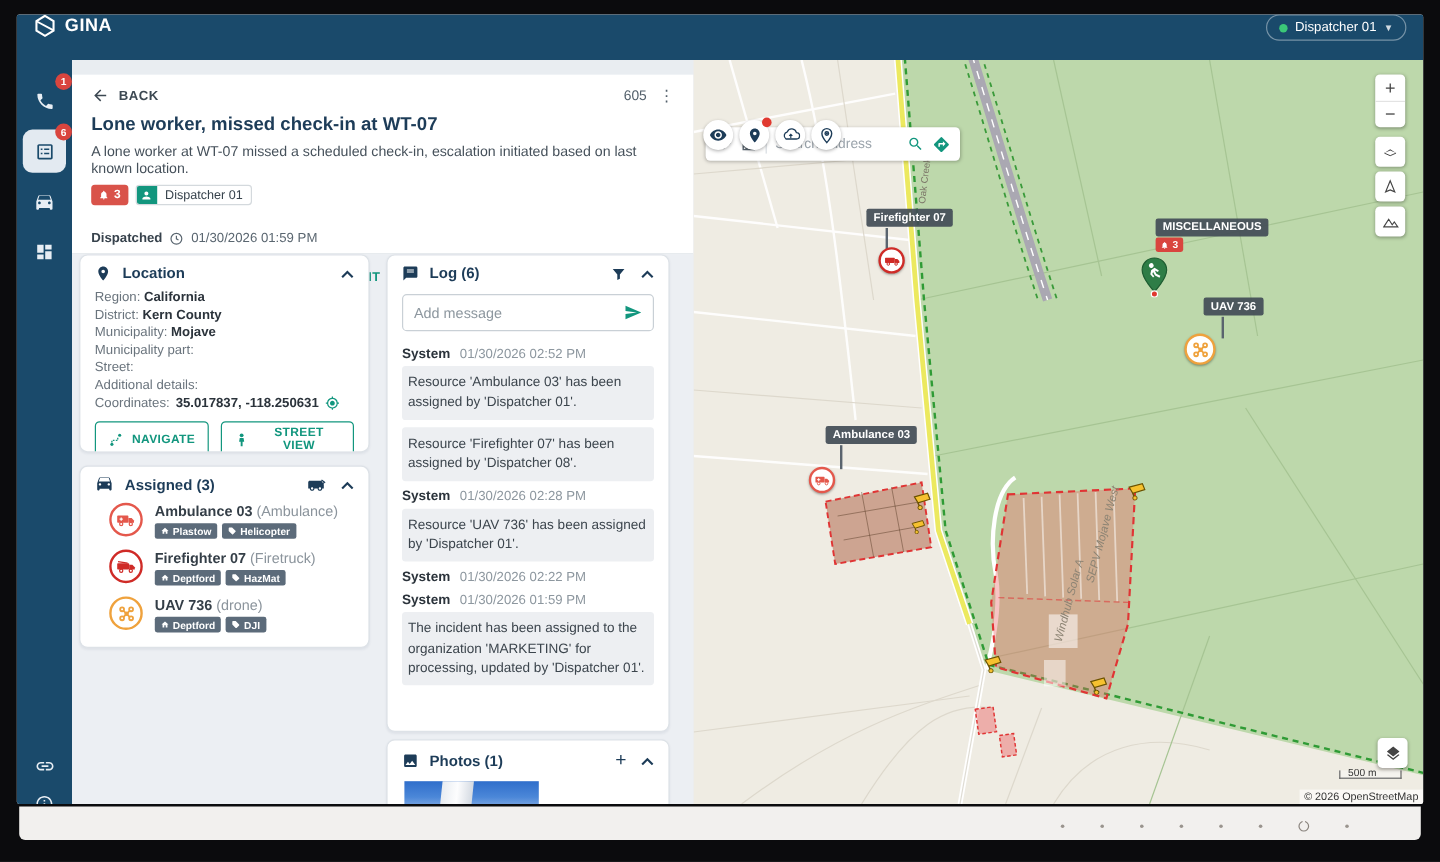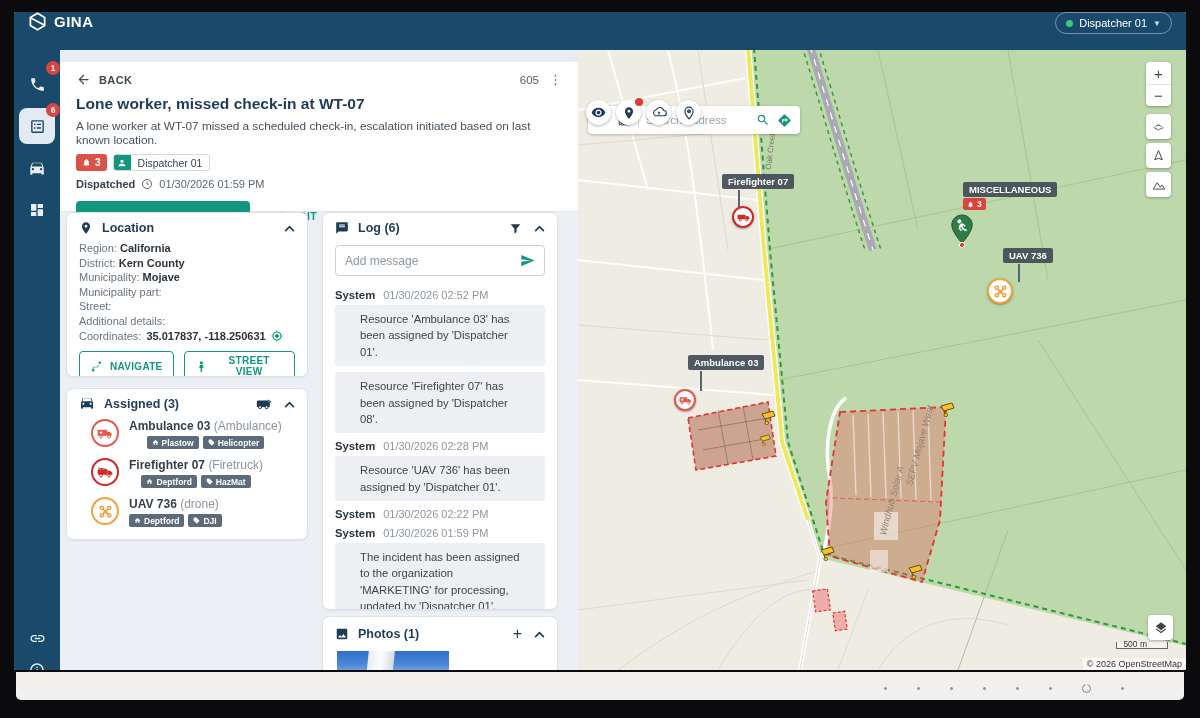--- a/index.html
+++ b/index.html
@@ -33,21 +33,21 @@
   .backbtn { display:flex; align-items:center; gap:8px; font-size:11px; font-weight:bold; letter-spacing:.4px; cursor:pointer; color:#3c4852; }
   .inum { margin-left:auto; font-size:11.5px; color:#53606b; display:flex; align-items:center; gap:10px; }
   .kebab { font-size:13px; color:#53606b; cursor:pointer; letter-spacing:0; line-height:5px; }
   .ititle { font-size:15.5px; font-weight:bold; color:#1d3c58; margin-top:8px; }
   .idesc { font-size:11.8px; color:#45505a; margin-top:6px; }
   .chiprow { display:flex; align-items:center; gap:6px; margin-top:7px; }
   .alarmchip { background:#d9534a; color:#fff; border-radius:3px; height:17px; display:flex; align-items:center; gap:4px; padding:0 6px; font-size:10px; font-weight:bold; }
   .ownerchip { display:flex; align-items:center; height:17px; border:1px solid #d4d9dd; border-radius:3px; overflow:hidden; background:#fff; }
   .ownerchip .oc-ic { width:17px; height:17px; background:#12967e; color:#fff; display:flex; align-items:center; justify-content:center; }
   .ownerchip .oc-tx { padding:0 7px; font-size:10.5px; color:#37424c; }
-  .disprow { display:flex; align-items:center; gap:6px; margin-top:7px; font-size:11px; color:#5a6670; }
+  .disprow { display:flex; align-items:center; gap:6px; margin-top:22px; font-size:11px; color:#5a6670; }
   .disprow b { color:#37424c; }
   .btnrow { display:flex; align-items:center; gap:22px; margin-top:11px; }
   .btn-primary { background:#12967e; color:#fff; border:none; border-radius:4px; height:30px; padding:0 14px; font-size:10.5px; font-weight:bold; letter-spacing:.4px; display:flex; align-items:center; gap:8px; cursor:pointer; font-family:inherit; }
   .btn-text { background:none; border:none; color:#12967e; font-size:10.5px; font-weight:bold; letter-spacing:.4px; display:flex; align-items:center; gap:7px; cursor:pointer; font-family:inherit; }
 
   .card { position:absolute; background:#fff; border:1px solid #dde2e7; border-radius:7px; box-shadow:0 1px 2px rgba(20,40,60,.06); overflow:hidden; }
   .card-h { display:flex; align-items:center; gap:9px; padding:8px 12px 4px 12px; color:#1d3c58; font-size:12.5px; font-weight:bold; }
   .card-h .sp { margin-left:auto; display:flex; align-items:center; gap:12px; }
   .icbtn { color:#1d3c58; cursor:pointer; display:flex; align-items:center; }
 
@@ -55,30 +55,30 @@
   .locrow { font-size:11px; color:#6a747d; line-height:14.6px; white-space:nowrap; }
   .locrow b { color:#2b333b; }
   .coordwrap { display:flex; align-items:center; gap:5px; }
   .locbtns { display:flex; gap:10px; padding:8px 12px; }
   .btn-outline { border:1.5px solid #12967e; color:#12967e; background:#fff; border-radius:4px; height:30px; padding:0 10px; font-size:10px; font-weight:bold; letter-spacing:.3px; display:flex; align-items:center; gap:7px; cursor:pointer; font-family:inherit; }
 
   .asitem { display:flex; align-items:flex-start; gap:10px; padding:4px 12px 5px 24px; }
   .ascircle { width:28px; height:28px; border-radius:50%; background:#fff; display:flex; align-items:center; justify-content:center; flex-shrink:0; }
   .asname { font-size:12px; font-weight:bold; color:#343e47; }
   .asname span.type { font-weight:normal; color:#8b949c; }
-  .tagrow { display:flex; gap:4px; margin-top:3px;justify-content:center; }
+  .tagrow { display:flex; gap:4px; margin-top:3px; }
   .tag { background:#5c6b7a; color:#fff; border-radius:2px; height:13px; font-size:8.5px; display:flex; align-items:center; gap:3px; padding:0 5px; font-weight:bold; }
 
   .msginput { margin:6px 12px 4px 12px; height:31px; border:1px solid #c9d0d6; border-radius:4px; display:flex; align-items:center; padding:0 9px; gap:8px; background:#fff; }
   .msginput input { border:none; outline:none; flex:1; font-size:12px; color:#333; font-family:inherit; background:transparent; }
   .msginput input::placeholder { color:#8d979f; }
   .loggroups { padding:2px 12px; }
   .lg-h { font-size:11px; color:#8d979f; margin:7px 0 4px 0; }
   .lg-h b { color:#2b333b; font-size:11.3px; margin-right:8px; }
-  .bubble { background:#edeff2; border-radius:3px; padding:6px 25px; font-size:11.3px; color:#3c454d; line-height:1.45; margin-bottom:6px; }
+  .bubble { background:#edeff2; border-radius:3px; padding:6px 5px; font-size:11.3px; color:#3c454d; line-height:1.45; margin-bottom:6px; }
 
   .photothumb { position:absolute; left:14px; top:34px; width:112px; height:60px; background:linear-gradient(180deg,#2f6ecb 0%,#4b87d8 22%,#9fbde8 45%,#dfe9f4 62%,#cdd9e8 80%,#b9c9dd 100%); overflow:hidden; }
   .photothumb::after { content:""; position:absolute; left:28px; top:-8px; width:26px; height:90px; background:linear-gradient(90deg,#e8ecf1,#fdfdfe 50%,#d4dae2); transform:rotate(6deg); }
 
   
   .map { position:absolute; left:564px; top:38px; width:608px; height:620px; background:#efece3; overflow:hidden; }
   .map svg.base { position:absolute; left:0; top:0; }
   .searchbar { position:absolute; left:10px; top:12px; width:212px; height:28px; background:#fff; border-radius:4px; box-shadow:0 1px 3px rgba(0,0,0,.25); display:flex; align-items:center; padding:0 8px; gap:7px; z-index:10;margin-top:44px; }
   .searchbar .vdiv { width:1px; height:16px; background:#d8dde2; }
   .searchbar input { border:none; outline:none; flex:1; font-size:11.5px; color:#333; font-family:inherit; min-width:0; }

